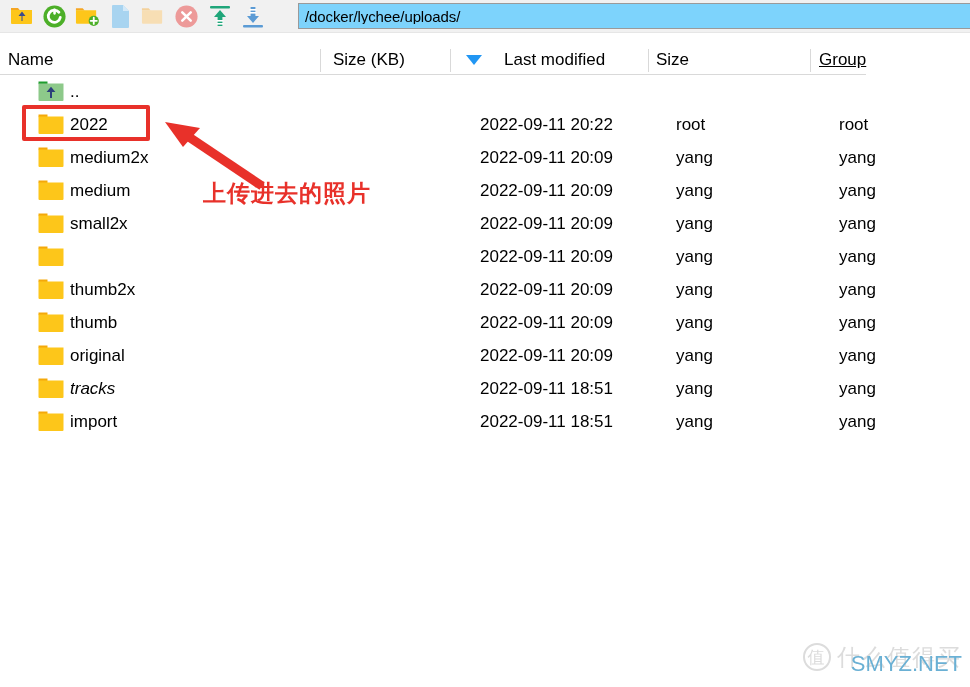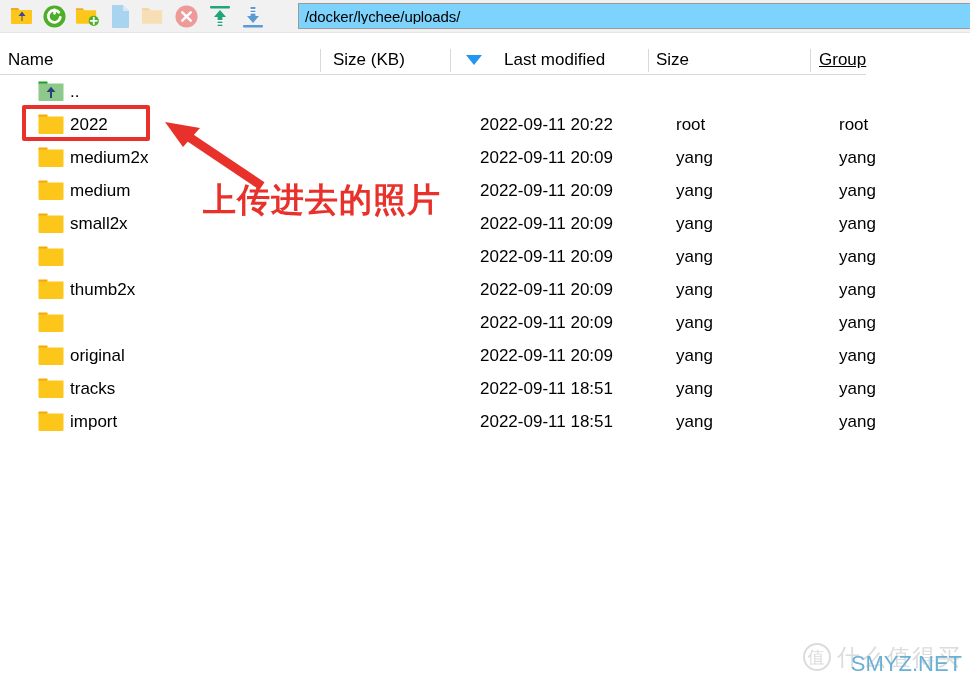--- a/index.html
+++ b/index.html
@@ -174,21 +174,21 @@
     position: absolute;
     left: 0; top: 0;
     width: 970px; height: 687px;
     pointer-events: none;
   }
   .anno-text {
     position: absolute;
     left: 203px;
     top: 178px;
     font-family: Liberation Serif, serif;
-    font-size: 33px;
+    font-size: 23px;
     font-weight: bold;
     color: #e8312a;
     letter-spacing: 1px;
     white-space: nowrap;
   }
 
   
   .watermark {
     position: absolute;
     right: 8px;
@@ -428,20 +428,23 @@
     <div class="fcell" style="left:460px;width:188px;">2022-09-11 20:09</div>
     <div class="fcell" style="left:656px;width:154px;">yang</div>
     <div class="fcell" style="left:819px;width:151px;">yang</div>
   </div>
 
   <div class="frow" style="top:231px;">
     <svg class="folder-ico" viewBox="0 0 26 21">
       <path d="M0.5 0.5 h9 v2.6 H0.5 Z" fill="#f4a90a"></path>
       <path d="M0.5 2.6 h25 v16.4 a1 1 0 0 1 -1 1 H1.5 a1 1 0 0 1 -1 -1 Z" fill="#fdc61a"></path>
     </svg>
+    <div class="fname" style="left:0;width:320px;">
+      <span class="fname-txt">thumb</span>
+    </div>
     <div class="fcell" style="left:333px;width:117px;"></div>
     <div class="fcell" style="left:460px;width:188px;">2022-09-11 20:09</div>
     <div class="fcell" style="left:656px;width:154px;">yang</div>
     <div class="fcell" style="left:819px;width:151px;">yang</div>
   </div>
 
   <div class="frow" style="top:264px;">
     <svg class="folder-ico" viewBox="0 0 26 21">
       <path d="M0.5 0.5 h9 v2.6 H0.5 Z" fill="#f4a90a"></path>
       <path d="M0.5 2.6 h25 v16.4 a1 1 0 0 1 -1 1 H1.5 a1 1 0 0 1 -1 -1 Z" fill="#fdc61a"></path>
@@ -453,21 +456,21 @@
     <div class="fcell" style="left:460px;width:188px;">2022-09-11 20:09</div>
     <div class="fcell" style="left:656px;width:154px;">yang</div>
     <div class="fcell" style="left:819px;width:151px;">yang</div>
   </div>
 
   <div class="frow" style="top:297px;">
     <svg class="folder-ico" viewBox="0 0 26 21">
       <path d="M0.5 0.5 h9 v2.6 H0.5 Z" fill="#f4a90a"></path>
       <path d="M0.5 2.6 h25 v16.4 a1 1 0 0 1 -1 1 H1.5 a1 1 0 0 1 -1 -1 Z" fill="#fdc61a"></path>
     </svg>
-    <div class="fname" style="left:0;width:320px;">
+    <div class="fname" style="left:0;width:320px;font-style:italic;">
       <span class="fname-txt">tracks</span>
     </div>
     <div class="fcell" style="left:333px;width:117px;"></div>
     <div class="fcell" style="left:460px;width:188px;">2022-09-11 18:51</div>
     <div class="fcell" style="left:656px;width:154px;">yang</div>
     <div class="fcell" style="left:819px;width:151px;">yang</div>
   </div>
 
   <div class="frow" style="top:330px;">
     <svg class="folder-ico" viewBox="0 0 26 21">

